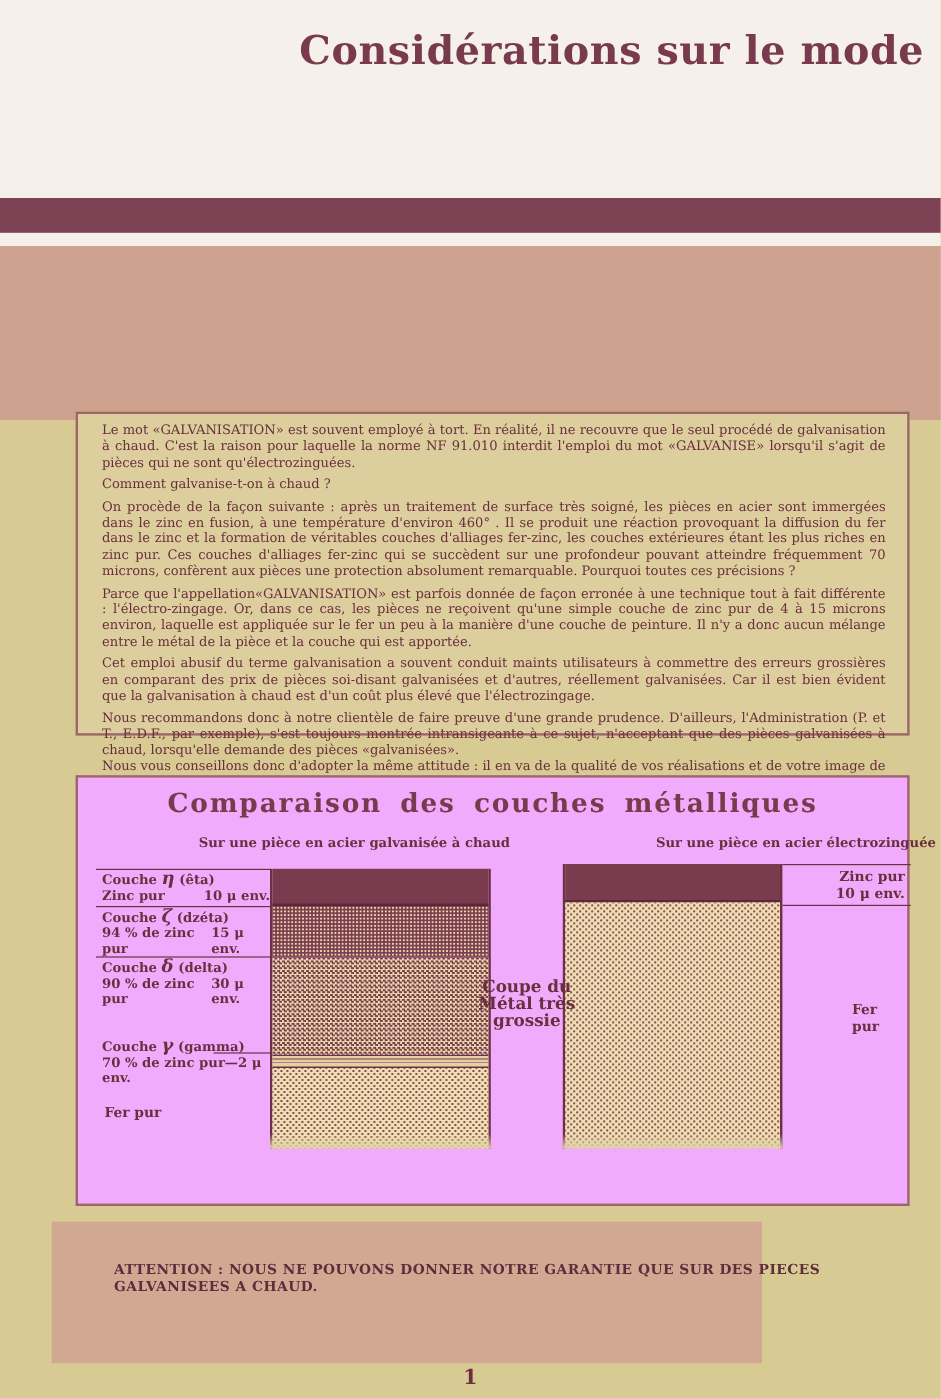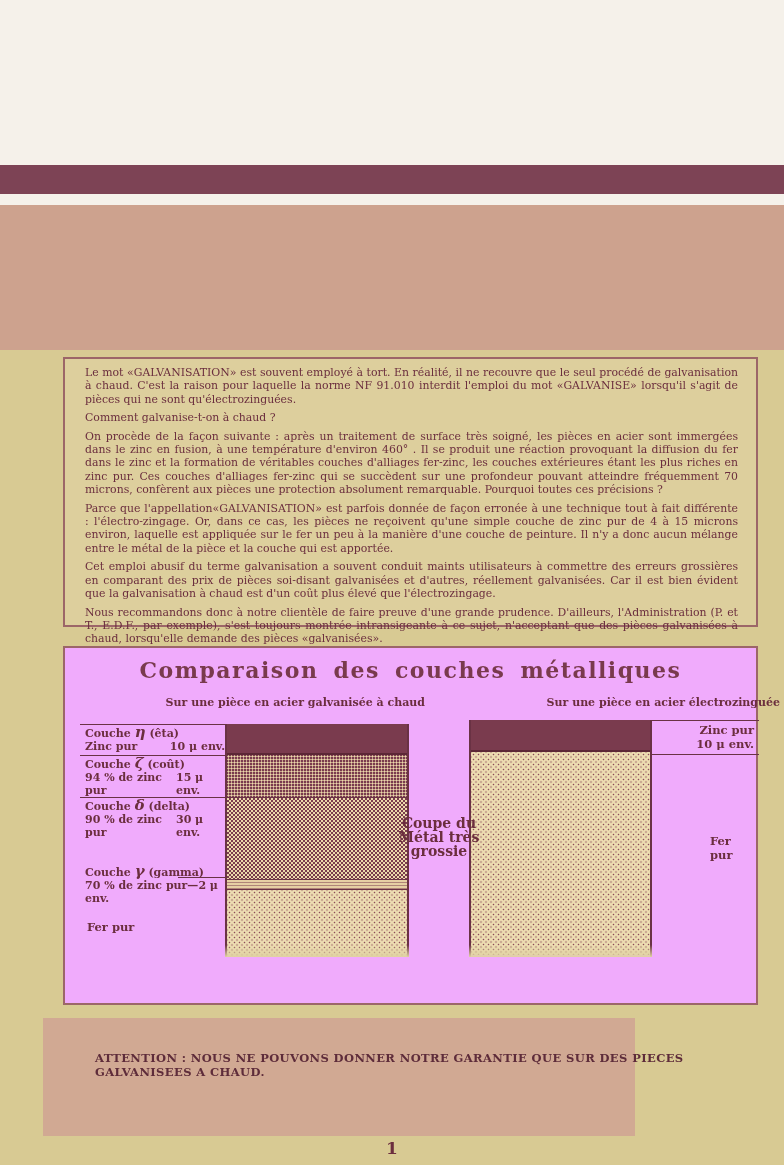--- a/index.html
+++ b/index.html
@@ -27,21 +27,21 @@
   .maroon-bar{
     position:absolute;left:0;top:165px;width:784px;height:29px;
     background:#7d4355;
   }
   .pink-band{
     position:absolute;left:0;top:205px;width:784px;height:145px;
     background:#cda28e;
   }
   
   .intro-panel{
-    position:absolute;left:63px;top:357px;width:695px;height:270px;
+    position:absolute;left:63px;top:343px;width:695px;height:270px;
     border:2px solid #9c6668;
     box-sizing:border-box;
     background:#ddcf9d;
     padding:7px 18px 14px 20px;
     color:#6b2e3e;
     font-size:10.9px;
     line-height:13.4px;
     text-align:justify;
   }
   .intro-panel p{margin:0 0 5px 0;}
@@ -152,20 +152,21 @@
     text-align:center;font-size:17px;font-weight:bold;color:#6b2e3e;
   }
 </style>
 </head>
 <body>
 
 <div class="page">
 
   <div class="header-white">
     <div class="main-title">
+      <div>Considérations sur le mode</div>
     </div>
   </div>
   <div class="maroon-bar"></div>
   <div class="pink-band"></div>
 
   <div class="intro-panel">
     <p>Le mot «GALVANISATION» est souvent employé à tort. En réalité, il ne recouvre que le seul procédé de galvanisation à chaud. C'est la raison pour laquelle la norme NF 91.010 interdit l'emploi du mot «GALVANISE» lorsqu'il s'agit de pièces qui ne sont qu'électrozinguées.</p>
     <p>Comment galvanise-t-on à chaud ?</p>
     <p>On procède de la façon suivante : après un traitement de surface très soigné, les pièces en acier sont immergées dans le zinc en fusion, à une température d'environ 460° . Il se produit une réaction provoquant la diffusion du fer dans le zinc et la formation de véritables couches d'alliages fer-zinc, les couches extérieures étant les plus riches en zinc pur. Ces couches d'alliages fer-zinc qui se succèdent sur une profondeur pouvant atteindre fréquemment 70 microns, confèrent aux pièces une protection absolument remarquable. Pourquoi toutes ces précisions ?</p>
     <p>Parce que l'appellation«GALVANISATION» est parfois donnée de façon erronée à une technique tout à fait différente : l'électro-zingage. Or, dans ce cas, les pièces ne reçoivent qu'une simple couche de zinc pur de 4 à 15 microns environ, laquelle est appliquée sur le fer un peu à la manière d'une couche de peinture. Il n'y a donc aucun mélange entre le métal de la pièce et la couche qui est apportée.</p>
@@ -207,21 +208,21 @@
       </div>
       <div class="l2">
         <span>Zinc pur</span>
         <span>10 μ env.</span>
       </div>
     </div>
     <div class="layer-label lbl-zeta">
       <div class="l1">
         <span>Couche</span>
         <span class="greek">ζ</span>
-        <span>(coût)</span>
+        <span>(dzéta)</span>
       </div>
       <div class="l2">
         <span>94 % de zinc pur</span>
         <span>15 μ env.</span>
       </div>
     </div>
     <div class="layer-label lbl-delta">
       <div class="l1">
         <span>Couche</span>
         <span class="greek">δ</span>

